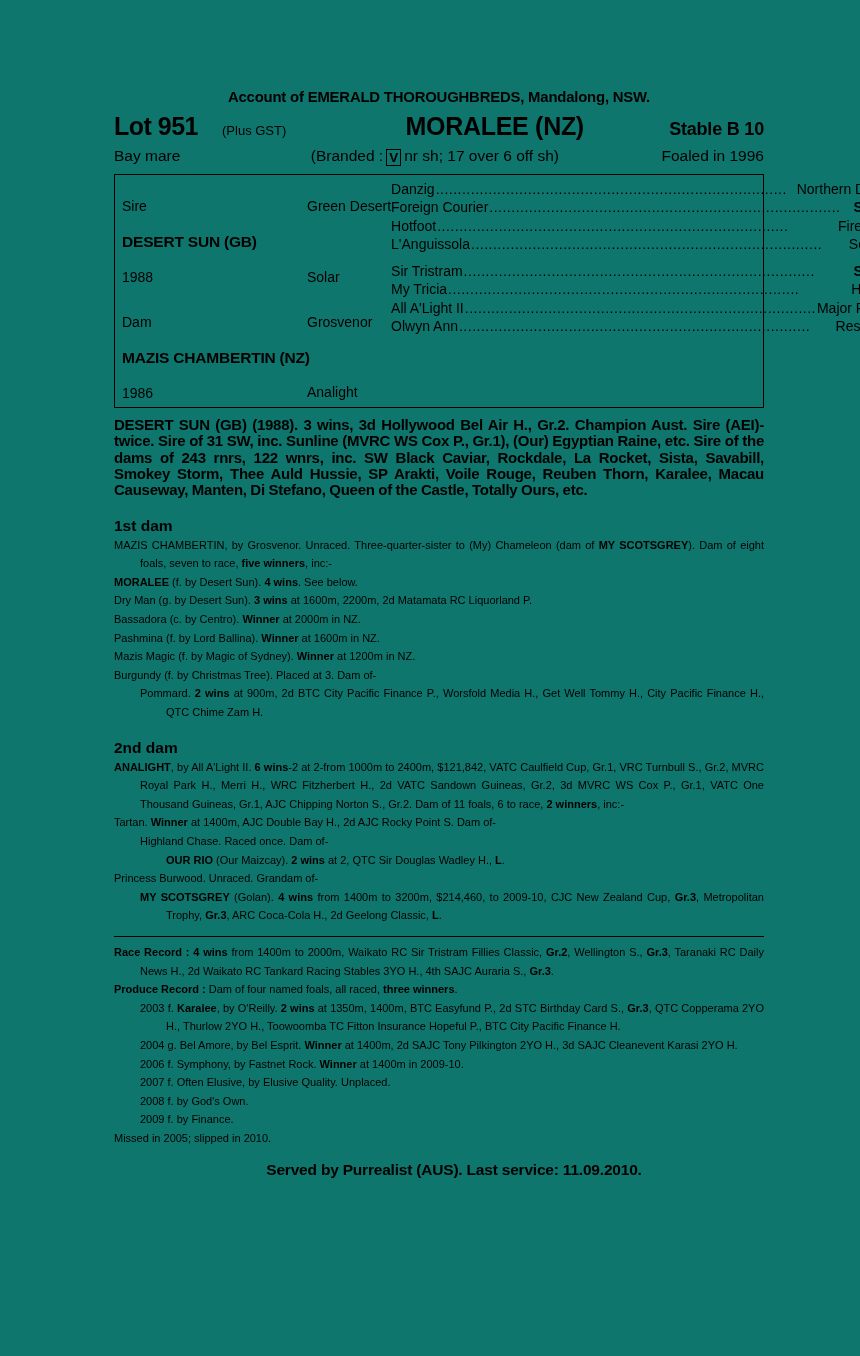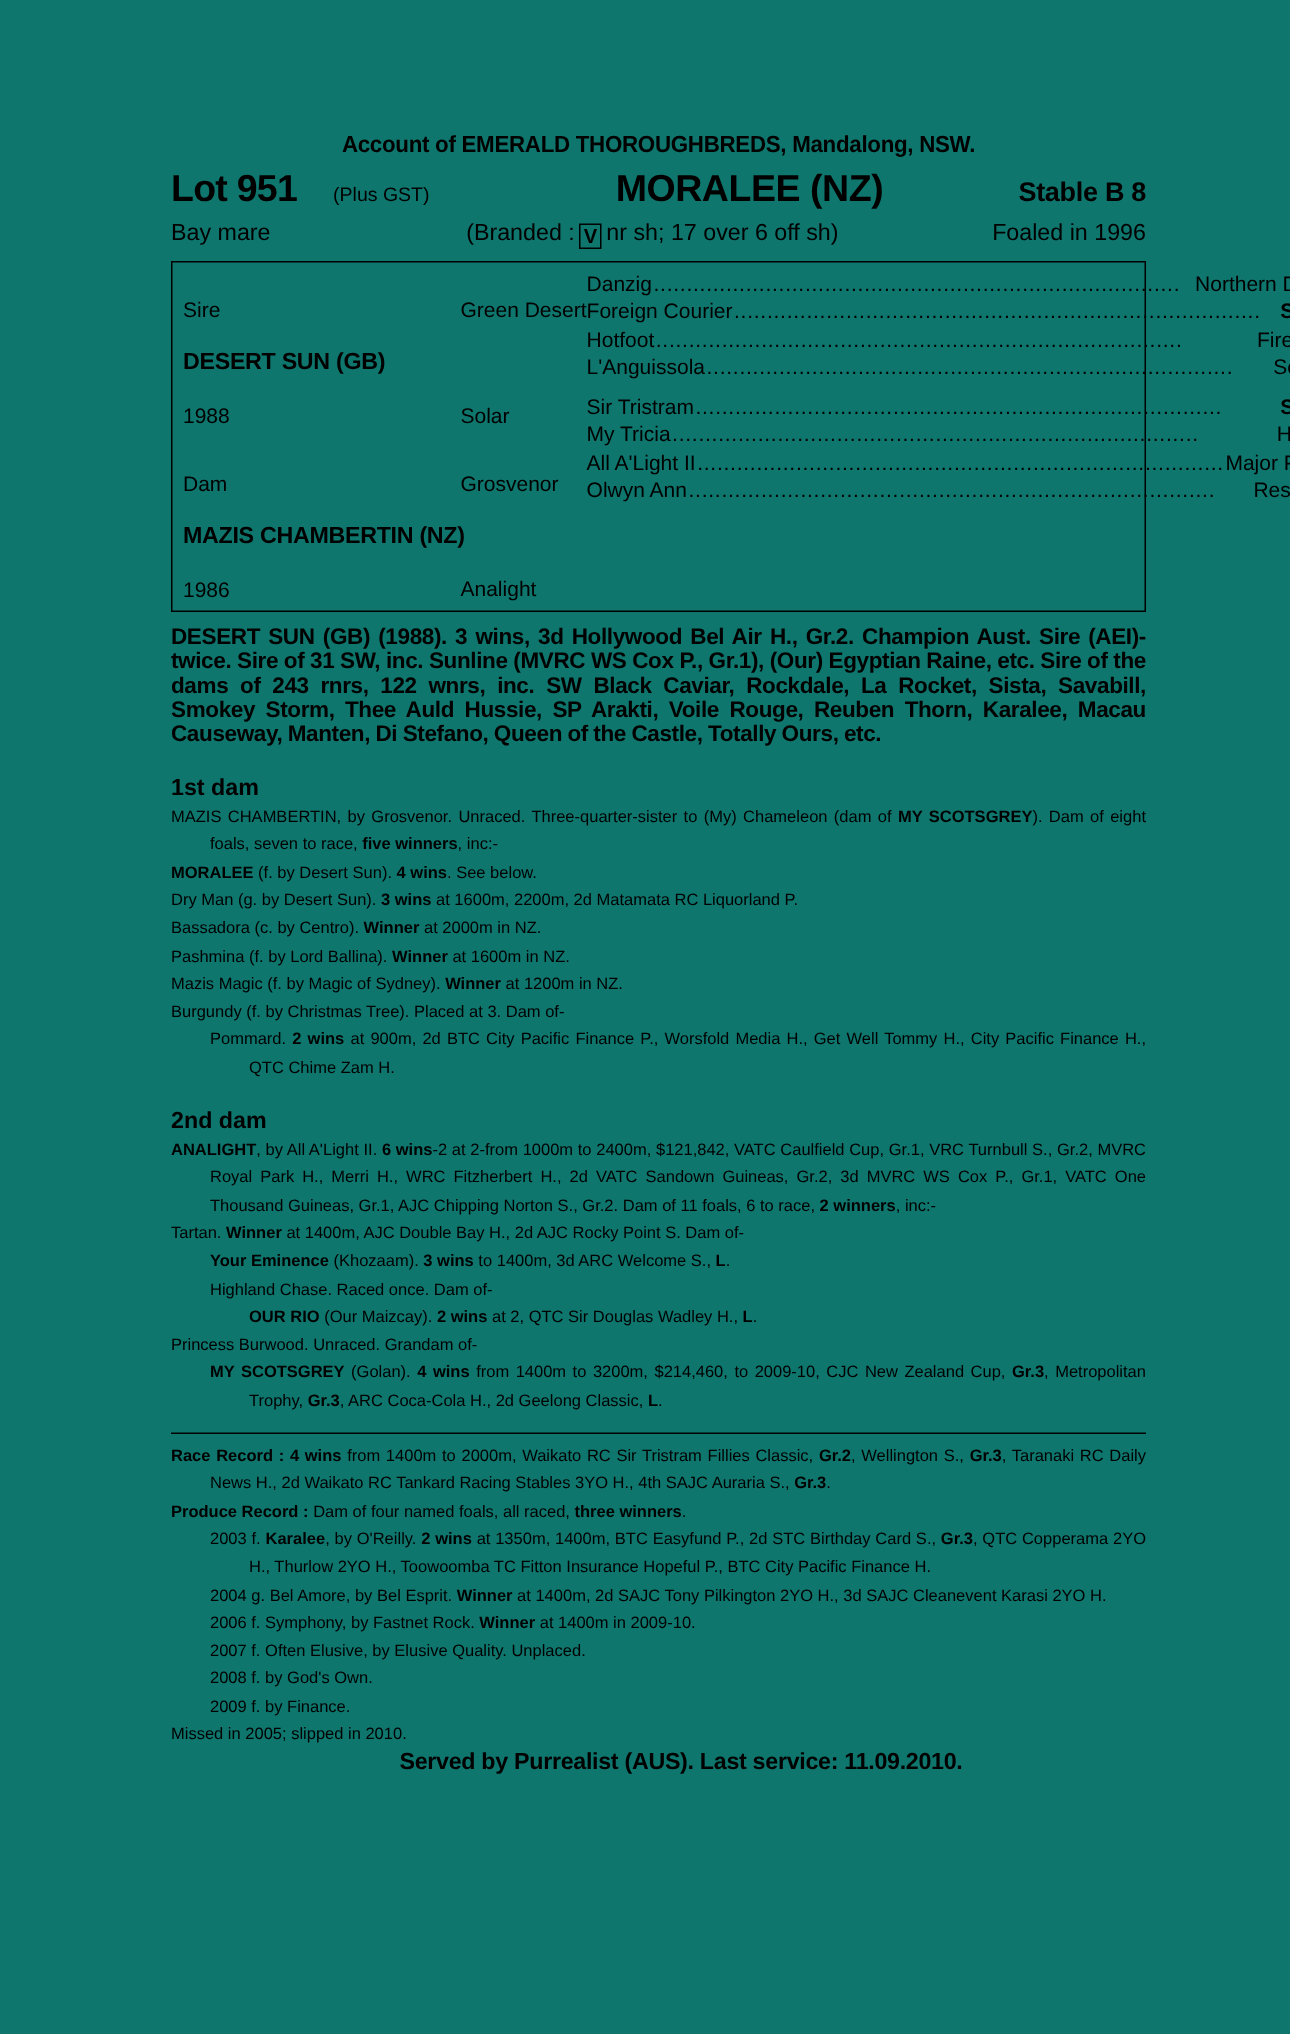--- a/index.html
+++ b/index.html
@@ -154,39 +154,39 @@
   hr.rule {
     border: 0;
     border-top: 1.4px solid #000;
     margin: 11px 0 6px 0;
   }
   .served {
     text-align: center;
     font-weight: bold;
     font-size: 15.5px;
     letter-spacing: -0.2px;
-    margin-top: 0;
+    margin-top: 14px;
     padding-left: 30px;
   }
 </style>
 </head>
 <body>
 
 <div class="page">
   <div class="content">
 
     <div class="account">Account of EMERALD THOROUGHBREDS, Mandalong, NSW.</div>
 
     <div class="titlerow">
       <div class="lotwrap">
         <span class="lot">Lot 951</span>
         <span class="gst">(Plus GST)</span>
       </div>
       <div class="horsename">MORALEE (NZ)</div>
-      <div class="stable">Stable B 8</div>
+      <div class="stable">Stable B 10</div>
     </div>
 
     <div class="inforow">
       <span>Bay mare</span>
       <span class="mid">
         <span>(Branded :</span>
         <span class="brandbox">V</span>
         <span>nr sh; 17 over 6 off sh)</span>
       </span>
       <span>Foaled in 1996</span>
@@ -278,21 +278,20 @@
         <div class="blk just i1"><span>Burgundy (f. by Christmas Tree). Placed at 3. Dam of-</span></div>
         <div class="blk just i2"><span>Pommard. </span><span class="b">2 wins</span><span> at 900m, 2d BTC City Pacific Finance P., Worsfold Media H., Get Well Tommy H., City Pacific Finance H., QTC Chime Zam H.</span></div>
       </div>
 
     <div class="gap"></div>
 
     <div class="sechead">2nd dam</div>
     <div class="blk just i1" id="sd-intro"><span class="b">ANALIGHT</span><span>, by All A'Light II. </span><span class="b">6 wins</span><span>-2 at 2-from 1000m to 2400m, $121,842, VATC Caulfield Cup, Gr.1, VRC Turnbull S., Gr.2, MVRC Royal Park H., Merri H., WRC Fitzherbert H., 2d VATC Sandown Guineas, Gr.2, 3d MVRC WS Cox P., Gr.1, VATC One Thousand Guineas, Gr.1, AJC Chipping Norton S., Gr.2. Dam of 11 foals, 6 to race, </span><span class="b">2 winners</span><span>, inc:-</span></div>
     <div id="sd-progeny">
         <div class="blk just i1"><span>Tartan. </span><span class="b">Winner</span><span> at 1400m, AJC Double Bay H., 2d AJC Rocky Point S. Dam of-</span></div>
-        <div class="blk just i2"><span class="b">Your Eminence</span><span> (Khozaam). </span><span class="b">3 wins</span><span> to 1400m, 3d ARC Welcome S., </span><span class="b">L</span><span>.</span></div>
         <div class="blk just i2"><span>Highland Chase. Raced once. Dam of-</span></div>
         <div class="blk just i3"><span class="b">OUR RIO</span><span> (Our Maizcay). </span><span class="b">2 wins</span><span> at 2, QTC Sir Douglas Wadley H., </span><span class="b">L</span><span>.</span></div>
         <div class="blk just i1"><span>Princess Burwood. Unraced. Grandam of-</span></div>
         <div class="blk just i2"><span class="b">MY SCOTSGREY</span><span> (Golan). </span><span class="b">4 wins</span><span> from 1400m to 3200m, $214,460, to 2009-10, CJC New Zealand Cup, </span><span class="b">Gr.3</span><span>, Metropolitan Trophy, </span><span class="b">Gr.3</span><span>, ARC Coca-Cola H., 2d Geelong Classic, </span><span class="b">L</span><span>.</span></div>
       </div>
 
     <hr class="rule">
 
     <div class="blk just i1" id="race-record"><span class="b">Race Record : </span><span class="b">4 wins</span><span> from 1400m to 2000m, Waikato RC Sir Tristram Fillies Classic, </span><span class="b">Gr.2</span><span>, Wellington S., </span><span class="b">Gr.3</span><span>, Taranaki RC Daily News H., 2d Waikato RC Tankard Racing Stables 3YO H., 4th SAJC Auraria S., </span><span class="b">Gr.3</span><span>.</span></div>
 

